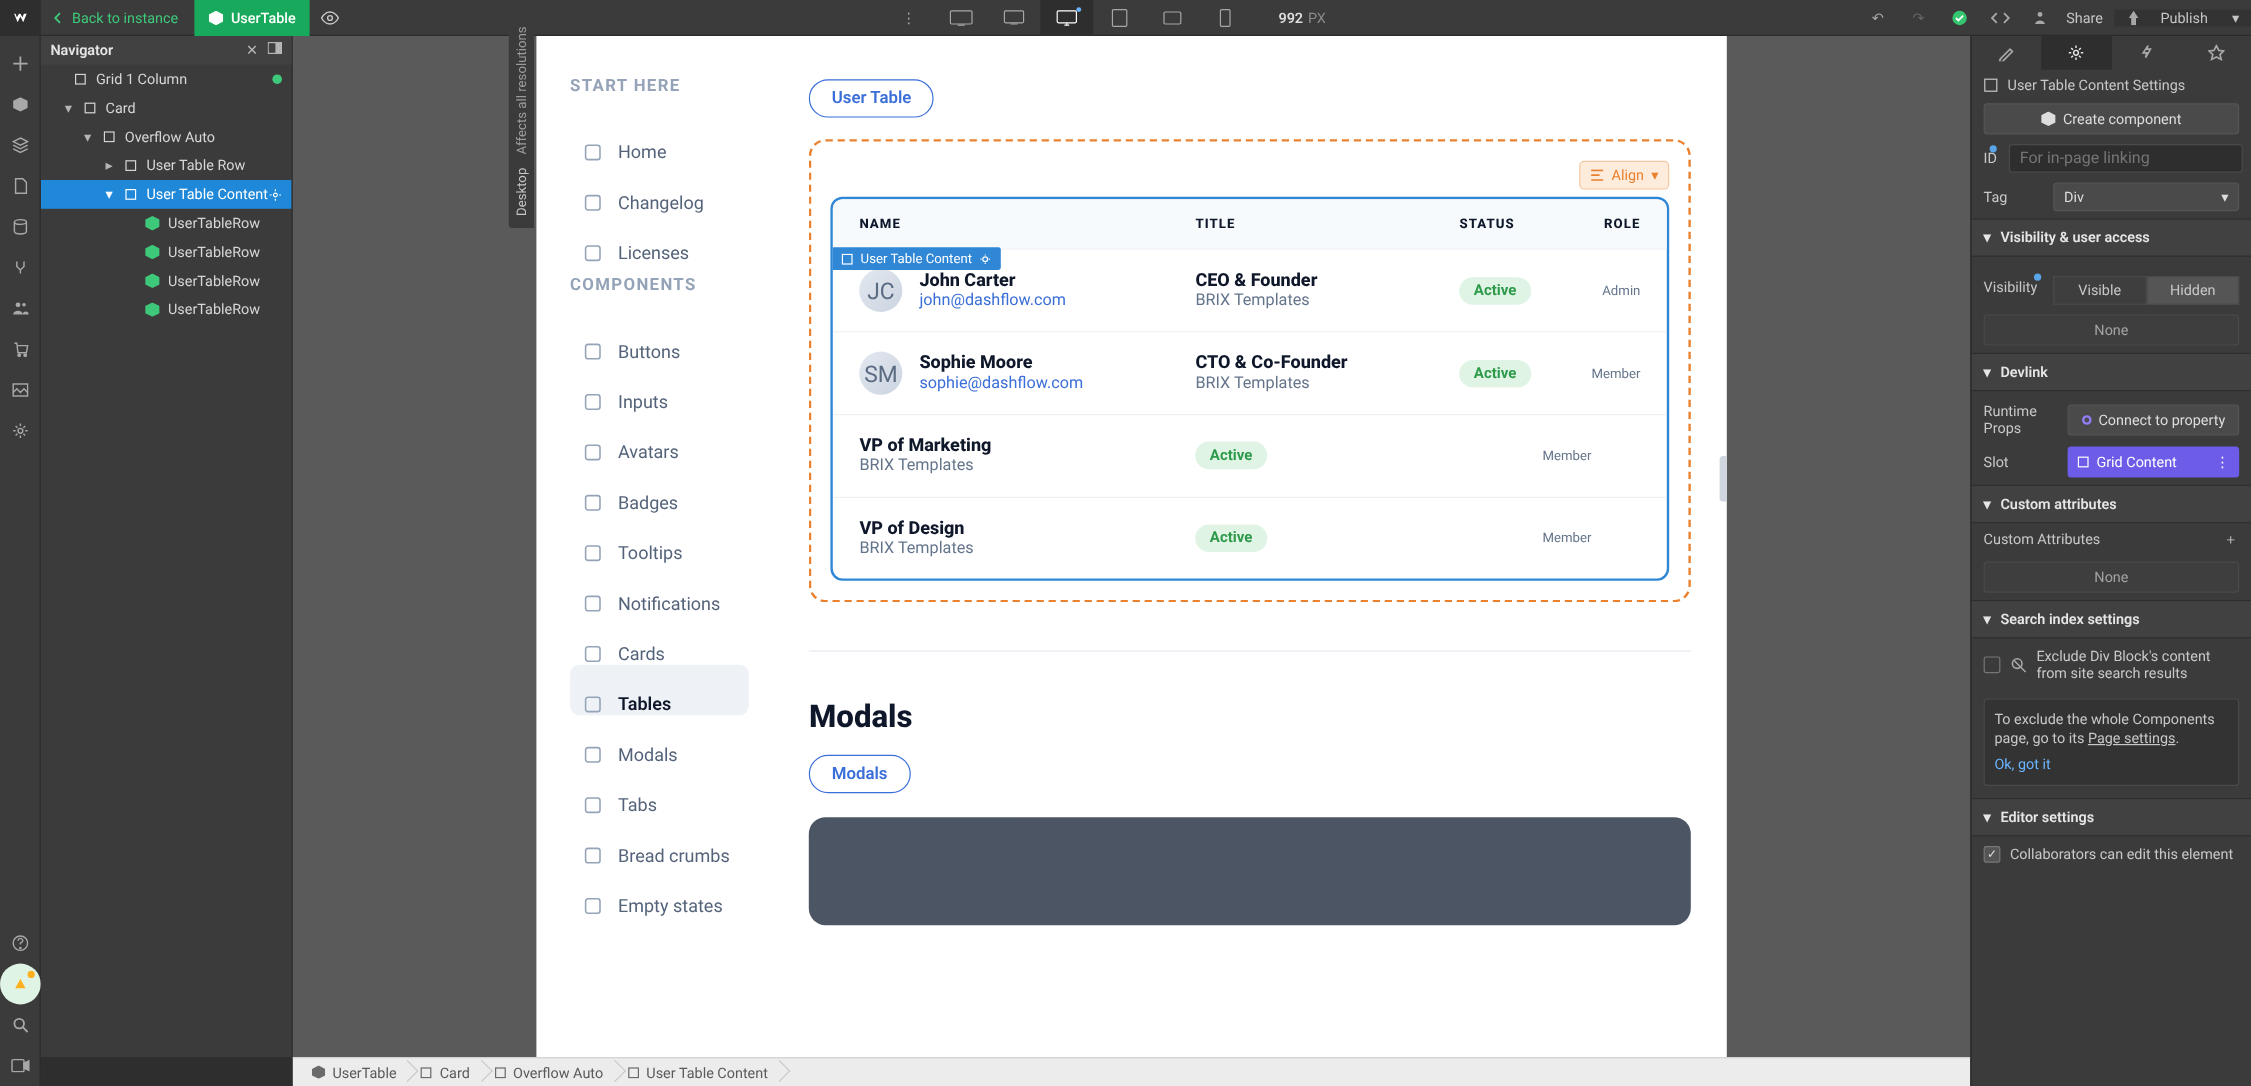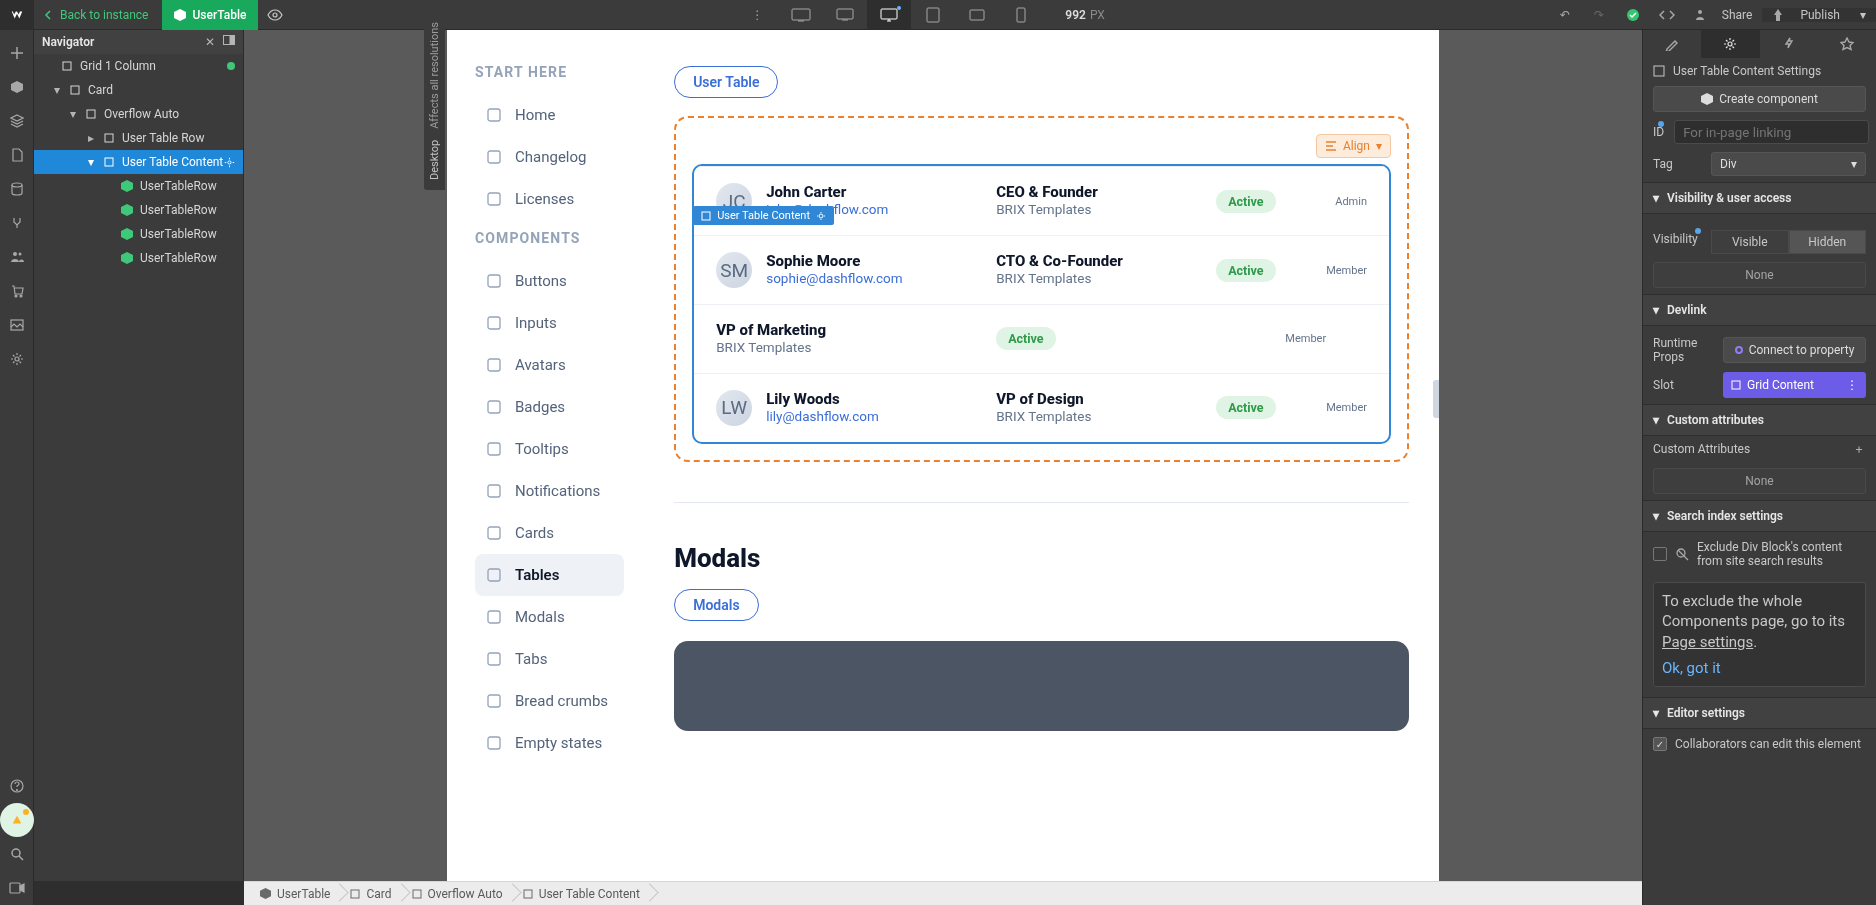--- a/index.html
+++ b/index.html
@@ -48,21 +48,21 @@
 .nt-row .compico{color:#3ec97a}
 .nt-row .grdot{position:absolute;right:8px;width:8px;height:8px;border-radius:50%;background:#3ec97a}
 .nt-l0{padding-left:10px}.nt-l1{padding-left:18px}.nt-l2{padding-left:34px}.nt-l3{padding-left:52px}.nt-l4{padding-left:70px}
 
 
 .canvas-wrap{position:absolute;left:244px;top:30px;right:234px;bottom:24px;background:#5a5a5a;display:flex;justify-content:center;overflow:hidden}
 .canvas{width:992px;background:#fff;height:100%;overflow:hidden;position:relative}
 .page{display:flex;height:100%}
 .sidebar{width:248px;padding:24px 20px 24px 28px}
 .sb-title{font-size:14px;letter-spacing:.08em;color:#94a3b8;font-weight:700;margin:10px 0 14px}
-.sb-item{height:42px;display:flex;align-items:center;gap:12px;color:#54637a;font-size:15px;border-radius:8px;padding:0 10px}
+.sb-item{height:42px;display:flex;align-items:flex-end;gap:12px;color:#54637a;font-size:15px;border-radius:8px;padding:0 10px}
 .sb-item.active{background:#eef2f6;color:#0f172a;font-weight:600}
 .sb-ico{width:18px;height:18px;color:#94a3b8;display:flex;align-items:center;justify-content:center}
 .content{flex:1;padding:4px 30px 40px 30px;position:relative}
 .card{border:2px dashed #e9812f;border-radius:14px;padding:16px}
 .card-head{display:flex;justify-content:flex-end;margin-bottom:6px}
 .align-btn{background:#fdebdc;color:#e9812f;border:1px solid #f5c7a0;border-radius:4px;padding:4px 8px;display:flex;align-items:center;gap:6px;font-size:12px}
 .pill{display:inline-flex;align-items:center;height:32px;padding:0 18px;border:1.5px solid #3a6ed8;border-radius:999px;color:#3a6ed8;font-weight:600;font-size:14px}
 .table{border:2px solid #2f87d6;border-radius:10px;overflow:hidden;background:#fff;position:relative}
 .thead{display:grid;grid-template-columns:280px 220px 110px 1fr;padding:14px 22px;background:#f7fafc;font-size:11px;letter-spacing:.08em;color:#0f172a;font-weight:800}
 .sel-tag{position:absolute;left:-1px;top:40px;background:#2f87d6;color:#fff;font-size:11px;padding:3px 8px;border-radius:2px;display:flex;align-items:center;gap:6px;z-index:3}
@@ -102,21 +102,21 @@
 .field-label{width:48px;color:#c8c8c8;position:relative}
 .field-label .bluedot{position:absolute;top:-4px;right:0;width:6px;height:6px;border-radius:50%;background:#5aa4e8}
 .field-input{flex:1;height:24px;background:#2e2e2e;border:1px solid #4a4a4a;border-radius:3px;padding:0 8px;color:#bdbdbd}
 .field-select{flex:1;height:24px;background:#4a4a4a;border:1px solid #555;border-radius:3px;padding:0 8px;color:#ddd;display:flex;align-items:center;justify-content:space-between}
 .sect{padding:8px 10px;background:#414141;font-weight:600;color:#e6e6e6;display:flex;align-items:center;gap:8px;border-top:1px solid #2e2e2e;border-bottom:1px solid #2e2e2e}
 .seg{display:flex;gap:0;margin-top:6px}
 .seg .s{flex:1;height:24px;display:flex;align-items:center;justify-content:center;background:#3e3e3e;border:1px solid #4a4a4a;color:#c8c8c8}
 .seg .s.active{background:#555}
 .none-btn{height:26px;background:#3e3e3e;border:1px solid #4a4a4a;border-radius:3px;display:flex;align-items:center;justify-content:center;color:#a3a3a3}
 .purple-pill{height:26px;background:#6c5ce7;border-radius:3px;color:#fff;display:flex;align-items:center;justify-content:space-between;padding:0 8px;gap:8px}
-.note-box{margin:6px 10px 0;background:#333;border:1px solid #4a4a4a;border-radius:3px;padding:8px;color:#c8c8c8;font-size:15px;line-height:1.35}
+.note-box{margin:6px 10px 0;background:#333;border:1px solid #4a4a4a;border-radius:3px;padding:8px;color:#c8c8c8;font-size:12px;line-height:1.35}
 .note-box a{color:#c8c8c8;text-decoration:underline}
 .note-box .ok{color:#6ab5ff;margin-top:6px;display:inline-block}
 .chk-row{display:flex;align-items:center;gap:8px;padding:8px 10px;color:#c8c8c8}
 .chk{width:14px;height:14px;border:1px solid #777;border-radius:2px;display:flex;align-items:center;justify-content:center;color:#ddd;font-size:10px}
 .chk.on{background:#555}
 .tiny-ico{width:14px;height:14px}
 .link-row{display:flex;align-items:center;justify-content:space-between;padding:6px 10px;color:#c8c8c8}
 .plus{width:14px;height:14px;display:flex;align-items:center;justify-content:center;color:#c8c8c8}
 </style>
 </head>
@@ -550,20 +550,26 @@
           <div class="table">
             <div class="sel-tag">
               <svg width="10" height="10" viewBox="0 0 10 10" fill="none" stroke="#fff">
                   <rect x="1" y="1" width="8" height="8"></rect>
                 </svg>
               <span>User Table Content</span>
               <svg width="10" height="10" viewBox="0 0 10 10" fill="none" stroke="#fff" stroke-width="1">
                   <circle cx="5" cy="5" r="2"></circle>
                   <path d="M5 1v1M5 8v1M1 5h1M8 5h1"></path>
                 </svg>
+            </div>
+            <div class="thead">
+              <div>NAME</div>
+              <div>TITLE</div>
+              <div>STATUS</div>
+              <div style="text-align:right">ROLE</div>
             </div>
             <div id="tablerows">
                 <div class="trow">
                   <div class="tperson">
                     <div class="avatar">JC</div>
                     <div>
                       <div class="pname">John Carter</div>
                       <div class="pemail">john@dashflow.com</div>
                     </div>
                   </div>
@@ -591,27 +597,20 @@
                 </div>
                 <div class="trow">
                   <div>
                     <div class="ptitle">VP of Marketing</div>
                     <div class="porg">BRIX Templates</div>
                   </div>
                   <div><span class="badge">Active</span></div>
                   <div class="prole">Member</div>
                 </div>
                 <div class="trow">
-                  <div class="tperson">
-                    <div class="avatar">LW</div>
-                    <div>
-                      <div class="pname">Lily Woods</div>
-                      <div class="pemail">lily@dashflow.com</div>
-                    </div>
-                  </div>
                   <div>
                     <div class="ptitle">VP of Design</div>
                     <div class="porg">BRIX Templates</div>
                   </div>
                   <div><span class="badge">Active</span></div>
                   <div class="prole">Member</div>
                 </div>
               </div>
           </div>
         </div>

